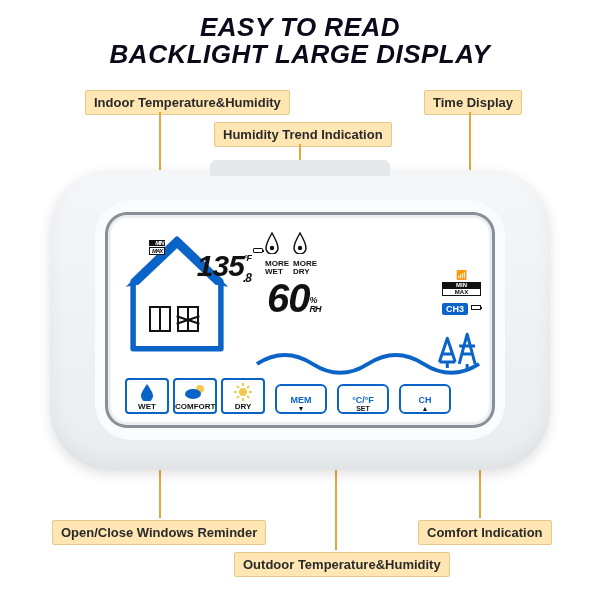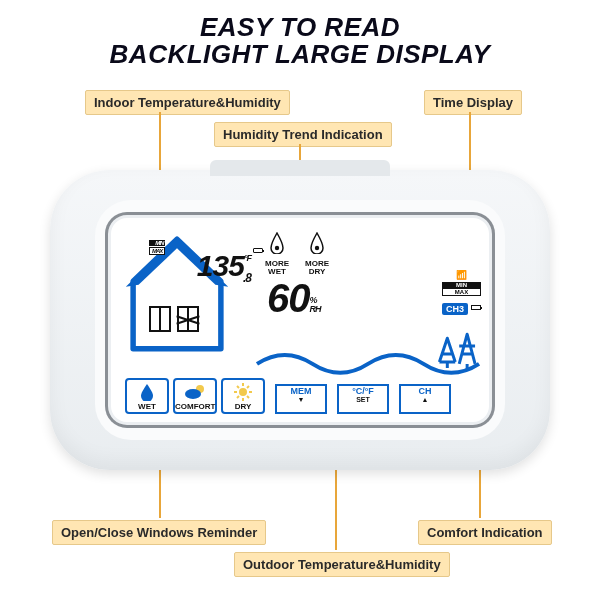--- a/index.html
+++ b/index.html
@@ -89,21 +89,21 @@
   .wins .w2:after{content:"";position:absolute;left:-3px;right:-3px;top:50%;height:2px;background:#111;transform:rotate(18deg);}
   .wins .w2 .x{position:absolute;left:-3px;right:-3px;top:50%;height:2px;background:#111;transform:rotate(-18deg);}
 
   
   .comfort { position:absolute; left:20px; bottom:14px; display:flex; gap:4px; }
   .chip { width:44px; border:2px solid #0a63c7; border-radius:4px; text-align:center; padding:2px 0 1px; background:#fff;}
   .chip .ic { height:20px; display:flex; align-items:center; justify-content:center;}
   .chip .lab { font-size:8px; font-weight:900; color:#111; }
 
   
-  .trend { position:absolute; left:160px; top:20px; display:flex; gap:16px; text-align:center; }
+  .trend { position:absolute; left:160px; top:20px; display:flex; gap:4px; text-align:left; }
   .trend .t svg{width:14px;height:22px;}
   .trend .t .tl{ font-size:8px; font-weight:900; line-height:8px; margin-top:2px; white-space:pre; }
 
   
   .clock { position:absolute; right:14px; top:14px; font-size:32px; font-weight:900; }
   .clock .ampm{ position:absolute; left:-14px; top:4px; font-size:7px; font-weight:900; line-height:7px;}
   
   
   .outdoor { position:absolute; left:150px; top:72px; display:flex; align-items:flex-end; gap:8px;}
   .outdoor .ot { font-size:44px; font-weight:900; line-height:0.7;}
@@ -122,21 +122,21 @@
   .rx .ch{ background:#0a63c7; color:#fff; font-size:9px; font-weight:900; padding:1px 4px; border-radius:2px; display:inline-block;}
   .rx .batt{width:10px;height:5px;border:1px solid #111;display:inline-block;margin-left:3px;vertical-align:middle;position:relative;}
   .rx .batt:after{content:"";position:absolute;right:-2px;top:1px;width:1px;height:2px;background:#111;}
 
   
   .scene { position:absolute; left:150px; right:12px; top:120px; height:50px; }
   .scene svg{width:100%;height:100%;}
 
   
   .btns { position:absolute; left:170px; bottom:14px; display:flex; gap:10px;}
-  .btn { width:52px; height:30px; border:2px solid #0a63c7; border-radius:0; display:flex; flex-direction:column; align-items:center; justify-content:flex-start; background:#fff;}
+  .btn { width:52px; height:30px; border:2px solid #0a63c7; border-radius:6px; display:flex; flex-direction:column; align-items:center; justify-content:flex-end; background:#fff;}
   .btn .b1{font-size:9px;font-weight:900;color:#0a63c7;}
   .btn .b2{font-size:7px;font-weight:900;color:#111;}
 </style>
 </head>
 <body>
 
 <div class="headline">
   <div>EASY TO READ</div>
   <div>BACKLIGHT LARGE DISPLAY</div>
 </div>

